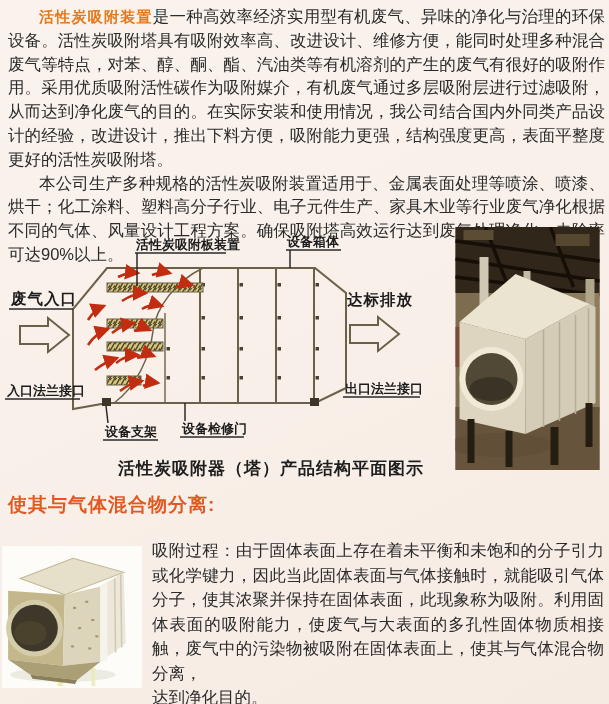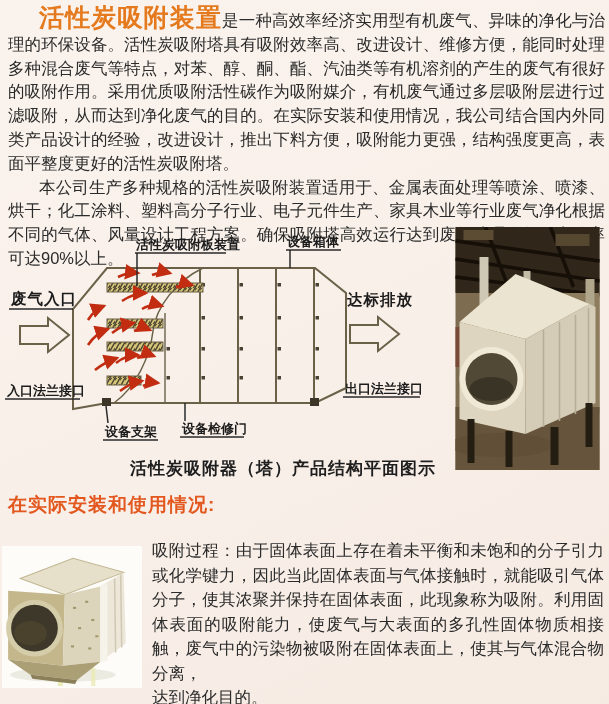--- a/index.html
+++ b/index.html
@@ -14,31 +14,31 @@
     background:linear-gradient(155deg,#faf3ed 0%,#f8efe8 55%,#f6ebe3 100%);
   }
   
   .intro-block{
     position:absolute;left:8px;top:5px;width:597px;
     color:#2b2b2b;font-size:16.5px;line-height:23.8px;
     text-align:justify;
   }
   .intro-block p{margin:0;text-indent:31px;}
   .product-title{
-    color:#e5791d;font-weight:bold;font-size:25px;line-height:1;
+    color:#e5791d;font-weight:bold;font-size:15px;line-height:1;
     letter-spacing:1px;
   }
   
   .diagram{position:absolute;left:0;top:225px;}
   svg text{font-family:"Liberation Sans","DejaVu Sans",sans-serif;font-weight:bold;fill:#1c1c1c;}
   .lbl-sm{font-size:13px;}
   .lbl-md{font-size:15.5px;letter-spacing:1px;}
   .diagram-caption{
     position:absolute;left:118px;top:457px;
-    font-size:17px;font-weight:bold;color:#1e1e1e;letter-spacing:1px;margin-left:12px;
+    font-size:17px;font-weight:bold;color:#1e1e1e;letter-spacing:1px;
   }
   
   .principle-heading{
     position:absolute;left:8px;top:492px;
     font-size:19px;font-weight:bold;color:#e2581f;letter-spacing:1px;
   }
   .principle-text{
     position:absolute;left:152px;top:538px;width:452px;
     color:#2b2b2b;font-size:16.5px;line-height:24.5px;
     text-align:justify;white-space:pre-line;
@@ -187,21 +187,21 @@
     <circle cx="36" cy="152" r="26" fill="#514935"></circle>
     <ellipse cx="36" cy="162" rx="22" ry="12" fill="#3a3426"></ellipse>
     <g fill="#241d12">
       <rect x="12" y="192" width="7" height="44"></rect>
         <rect x="50" y="204" width="7" height="36"></rect>
       <rect x="95" y="200" width="8" height="38"></rect>
         <rect x="130" y="176" width="7" height="44"></rect>
     </g>
   </svg>
 
-  <div class="principle-heading">在实际安装和使用情况:</div>
+  <div class="principle-heading">使其与气体混合物分离:</div>
 
   <svg class="photo-unit" width="140" height="142" viewBox="0 0 138 140">
     <rect width="138" height="140" fill="#fdfcf9"></rect>
     <ellipse cx="60" cy="127" rx="52" ry="7" fill="#ecebe2"></ellipse>
     <rect x="55" y="118" width="5" height="20" fill="#e6e6a8" opacity="0.8"></rect>
     <rect x="88" y="120" width="4" height="18" fill="#eaeab4" opacity="0.8"></rect>
     <polygon points="18,32 70,12 120,26 62,48" fill="#e6dfc9" stroke="#c0b692" stroke-width="1"></polygon>
     <polygon points="6,44 62,48 60,118 6,112" fill="#c3b78b"></polygon>
     <polygon points="62,48 97,40 97,114 60,118" fill="#dcd5bb"></polygon>
     <g fill="#a1956b">

